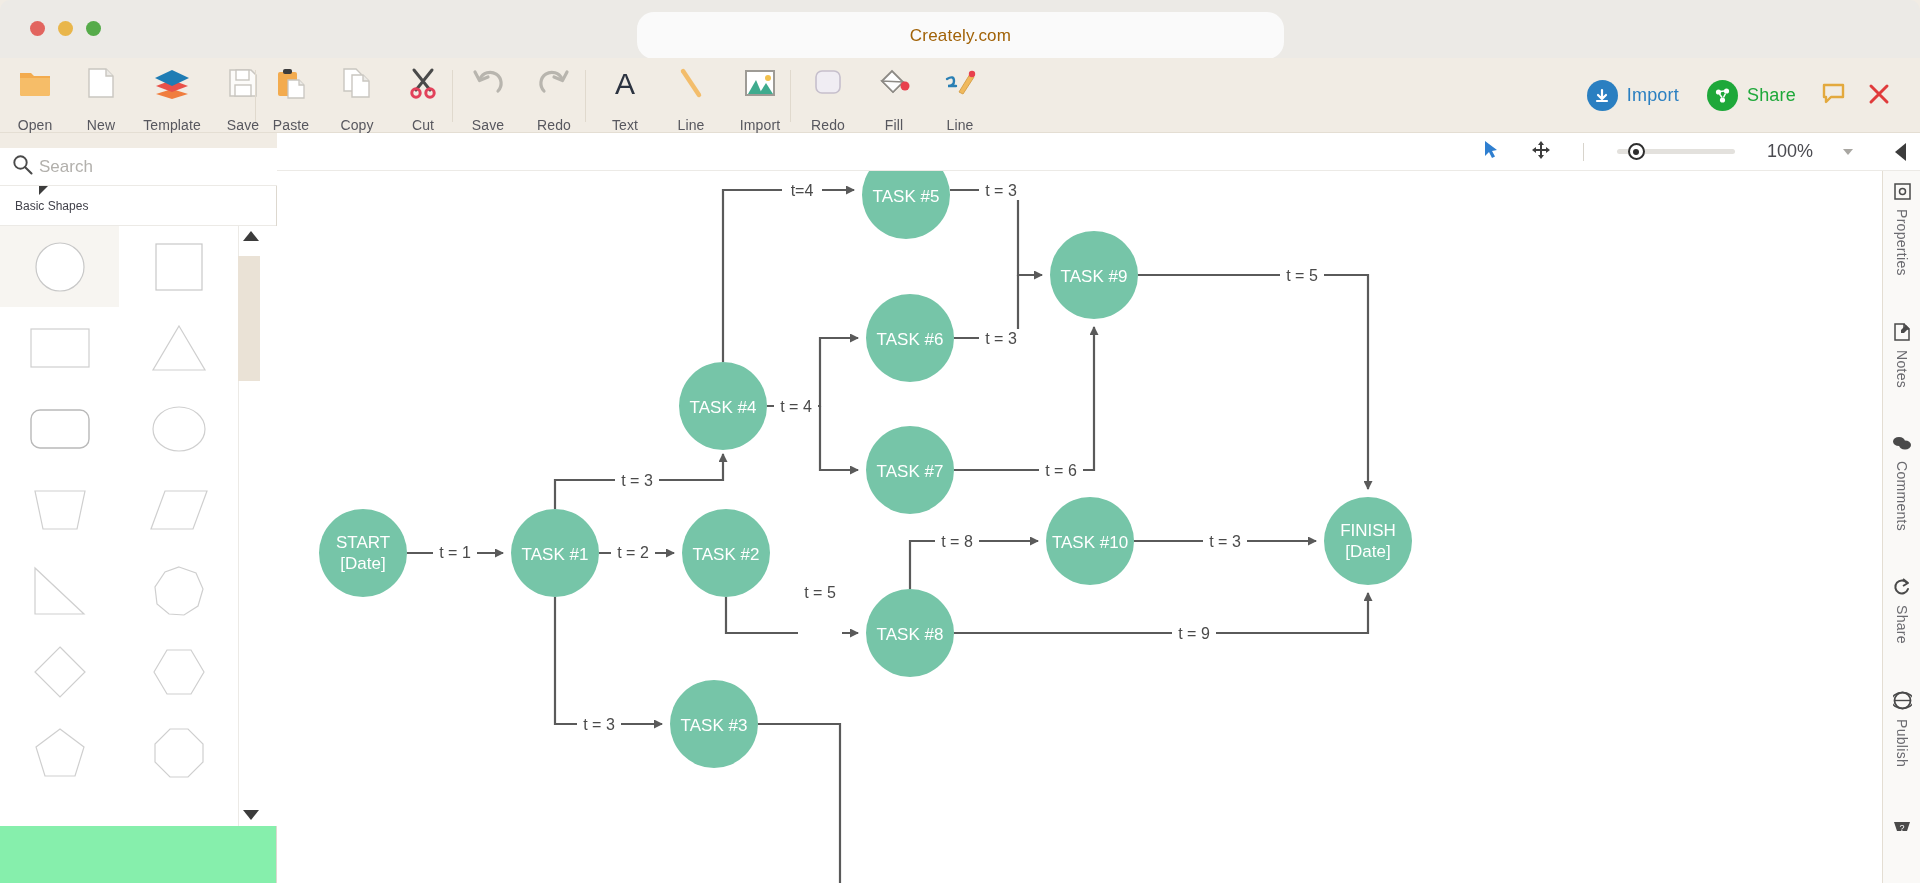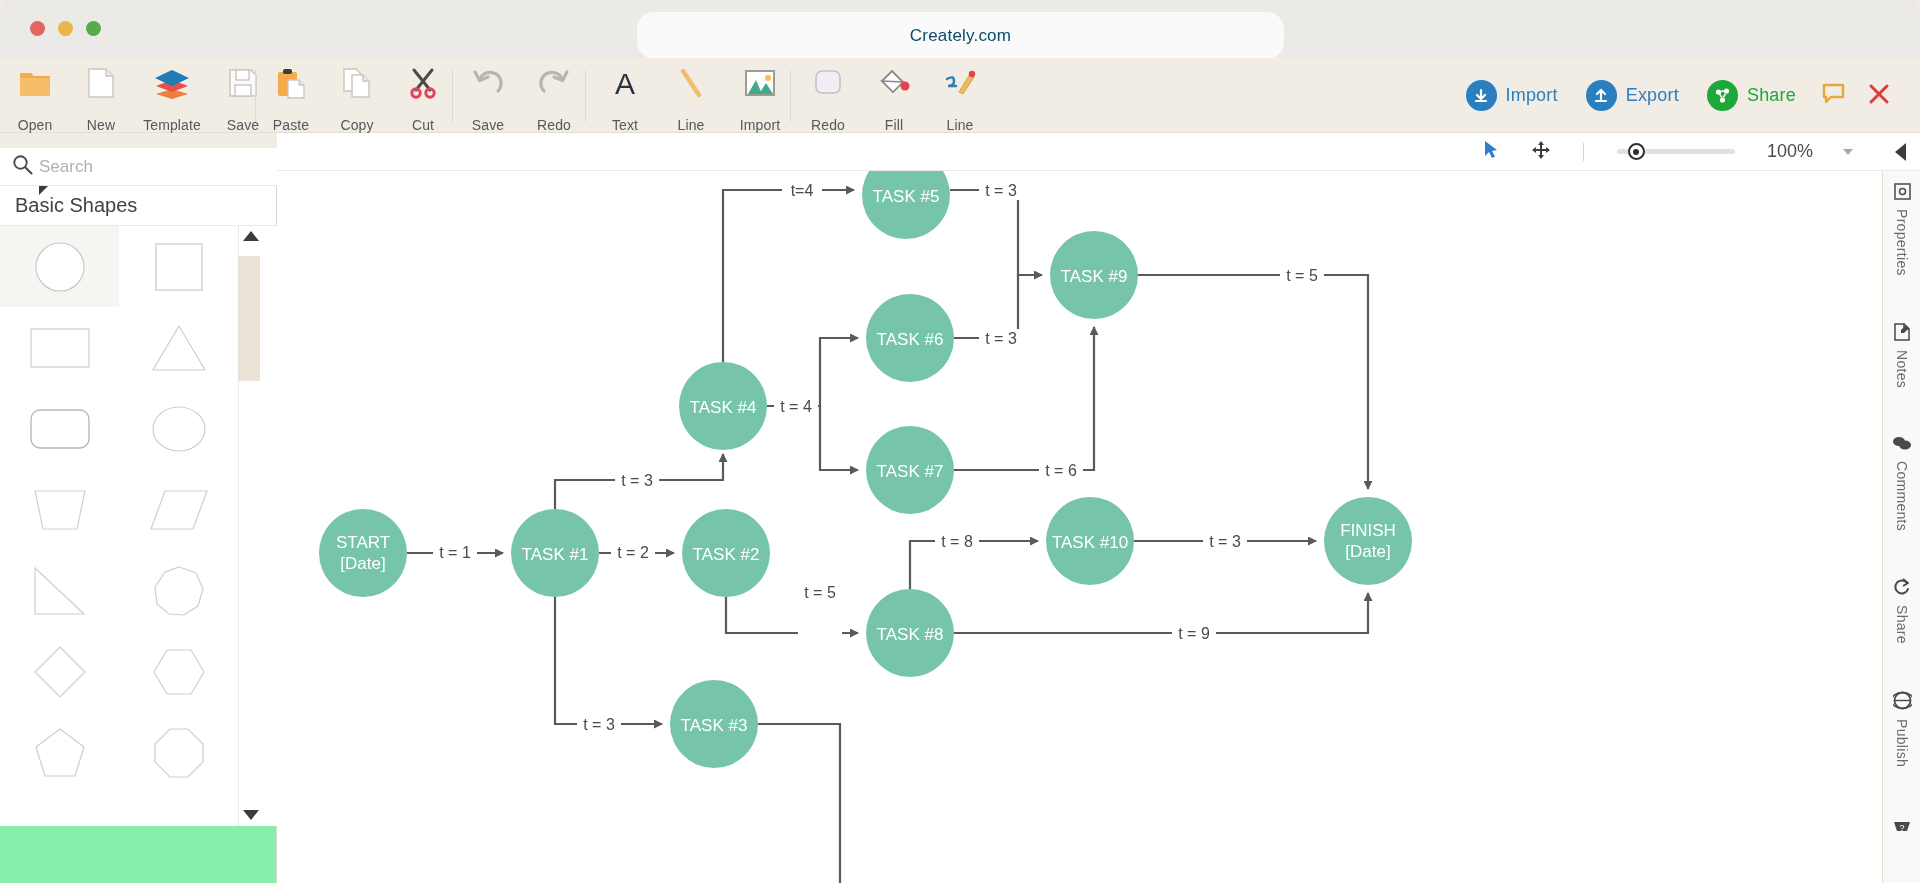--- a/index.html
+++ b/index.html
@@ -27,21 +27,21 @@
   .traffic { position: absolute; left: 30px; top: 21px; display: flex; gap: 13px; }
   .dot { width: 15px; height: 15px; border-radius: 50%; display:block; }
   .dot.red   { background: #e2655f; }
   .dot.amber { background: #e9b64b; }
   .dot.green { background: #56ab4a; }
   .urlpill {
     position: absolute; left: 637px; top: 12px;
     width: 647px; height: 47px;
     background: #fafafa; border-radius: 17px;
     display: flex; align-items: center; justify-content: center;
-    font-size: 17px; color: #0c4a6e; letter-spacing: .2px;
+    font-size: 17px; color: #a16207; letter-spacing: .2px;
   }
 
   
   .toolbar {
     position: absolute; left: 0; top: 58px;
     width: 1920px; height: 75px;
     background: #f1ece4;
     border-bottom: 1px solid #e4ded3;
   }
   .tgroup { position: absolute; top: 0; height: 75px; display: flex; align-items: flex-start; }
@@ -96,21 +96,21 @@
   }
   .searchinput::placeholder { color: #b2b0ac; }
   .lib-caret {
     position: absolute; left: 39px; top: 38px;
     width: 0; height: 0;
     border-left: 9px solid #3c3c3c;
     border-bottom: 9px solid transparent;
   }
   .libname {
     height: 40px; display: flex; align-items: center;
-    padding-left: 15px; font-size: 20px; color: #41414a;
+    padding-left: 15px; font-size: 12px; color: #41414a;
     background: #fff; border-bottom: 1px solid #eceae6;
   }
   .shapegrid {
     position: relative;
     width: 277px; height: 600px;
     background: #ffffff;
     display: grid;
     grid-template-columns: 119px 119px;
     grid-auto-rows: 81px;
     align-content: start;
@@ -394,29 +394,20 @@
       <div class="ract">
         <span class="cbtn blue">
           <svg width="18" height="18" viewBox="0 0 18 18">
             <path d="M9 3 v8 M5 8 l4 4 l4 -4" stroke="#fff" stroke-width="2.2" fill="none" stroke-linecap="round" stroke-linejoin="round"></path>
             <path d="M4 14 h10" stroke="#fff" stroke-width="2.2" stroke-linecap="round"></path>
           </svg>
         </span>
         <span class="rlabel" style="color:#2a7fc1">Import</span>
       </div>
       <div class="ract">
-        <span class="cbtn blue">
-          <svg width="18" height="18" viewBox="0 0 18 18">
-            <path d="M9 12 v-8 M5 7 l4 -4 l4 4" stroke="#fff" stroke-width="2.2" fill="none" stroke-linecap="round" stroke-linejoin="round"></path>
-            <path d="M4 14 h10" stroke="#fff" stroke-width="2.2" stroke-linecap="round"></path>
-          </svg>
-        </span>
-        <span class="rlabel" style="color:#2a7fc1">Export</span>
-      </div>
-      <div class="ract">
         <span class="cbtn green">
           <svg width="19" height="19" viewBox="0 0 19 19">
             <circle cx="5.5" cy="6" r="2.6" fill="#fff"></circle>
             <circle cx="13.5" cy="5" r="2.6" fill="#fff"></circle>
             <circle cx="9.5" cy="14" r="2.6" fill="#fff"></circle>
             <path d="M6.5 8 L9 11.5 M12.5 7.5 L10.5 11.5 M7.5 5.5 L11.2 5" stroke="#fff" stroke-width="1.5"></path>
           </svg>
         </span>
         <span class="rlabel" style="color:#1ea83a">Share</span>
       </div>

